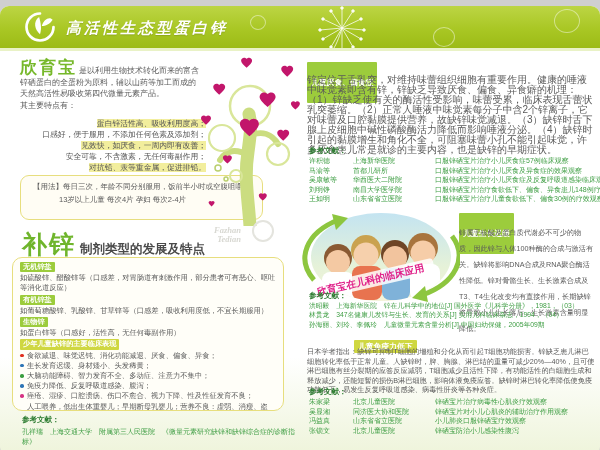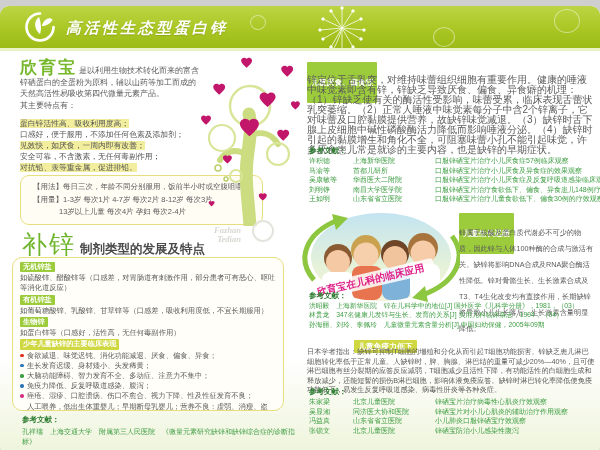--- a/index.html
+++ b/index.html
@@ -23,29 +23,29 @@
   .hl { background:#f2ee9d; }
   .glabel { display:inline-block; background:#9ccc3c; color:#fff; font-size:7.8px;
     font-weight:bold; padding:15px 4px; border-radius:1px; }
   .ylabel { display:inline-block; background:#cfd741; color:#fff; font-size:7.8px;
     font-weight:bold; padding:1px 4px; border-radius:1px; }
   .refs-label { font-size:7.5px; font-weight:bold; color:#2e7d32; }
   .ref-green { color:#3f9e44; font-size:7px; }
   
   .intro { position:absolute; left:20px; top:56px; width:180px; font-size:8px; line-height:11.5px; color:#5a5a5a; }
   .product-name { font-size:17px; font-weight:bold; color:#76b82a; letter-spacing:2px; margin-right:2px; }
-  .features { position:absolute; left:20px; top:112px; width:195px; }
+  .features { position:absolute; left:11px; top:112px; width:195px;text-align:right; }
   .features div { font-size:7.8px; line-height:11px; }
   .usage-box { position:absolute; left:20px; top:169px; width:243px; min-height:45px;
     border:1.5px solid #e7de7e; border-radius:9px; background:#fffdf4; padding:5px 12px;
     font-size:7.5px; line-height:12.5px; color:#5a5a5a; }
   .usage-indent { padding-left:26px; }
   .tree { position:absolute; left:196px; top:50px; }
   .sec2-title { position:absolute; left:22px; top:222px; display:flex; align-items:baseline; }
-  .sec2-big { font-size:25px; font-weight:normal; color:#6fb52c; letter-spacing:2px; }
+  .sec2-big { font-size:25px; font-weight:bold; color:#6fb52c; letter-spacing:2px; }
   .sec2-small { font-size:12.5px; font-weight:bold; color:#4a4a4a; margin-left:4px; }
   .watermark { position:absolute; left:214px; top:220px; color:#d8d8d2; font-size:8.5px;
     font-style:italic; font-weight:bold; font-family:"Liberation Serif", serif; line-height:9px; text-align:right; }
   .wm-ring { position:absolute; left:252px; top:214px; width:22px; height:22px;
     border:2px solid #e4e4de; border-radius:50%; }
   .sec2-box { position:absolute; left:12px; top:251px; width:272px; height:154px;
     border:1.5px solid #e7de7e; border-radius:10px; background:#fffef8; padding:3px 7px;
     font-size:7.3px; line-height:10.2px; color:#5a5a5a; overflow:hidden; }
   .sec2-box .glabel,.sec2-box .ylabel { font-size:7.2px; padding:0 3px; margin:1px 0; }
   .bullets div { position:relative; padding-left:7px; }
@@ -131,21 +131,20 @@
   <div class="features">
     <div><span class="hl">蛋白锌活性高、吸收利用度高；</span></div>
     <div><span>口感好，便于服用，不添加任何色素及添加剂；</span></div>
     <div><span class="hl">见效快，如厌食，一周内即有改善；</span></div>
     <div><span>安全可靠，不含激素，无任何毒副作用；</span></div>
     <div><span class="hl">对抗铅、汞等重金属，促进排铅。</span></div>
   </div>
 
   <div class="usage-box">
     <div>【用法】每日三次，年龄不同分别服用，饭前半小时或空腹咀嚼</div>
-    <div>【用量】1-3岁  每次1片   4-7岁  每次2片   8-12岁  每次3片</div>
     <div class="usage-indent">13岁以上儿童  每次4片   孕妇  每次2-4片</div>
   </div>
 
   <svg class="tree" width="108" height="170" viewBox="0 0 108 170">
     <defs>
       <path id="heartP" d="M12 21.35C6.42 16.36 2 12.28 2 8.5 2 5.42 4.42 3 7.5 3c1.74 0 3.41.81 4.5 2.09C13.09 3.81 14.76 3 16.5 3 19.58 3 22 5.42 22 8.5c0 3.78-4.42 7.86-10 12.85Z"></path>
     </defs>
     <path d="M54 170 C52 140 48 122 52 96 C54 80 56 70 53 58" fill="none" stroke="#cbdd80" stroke-width="13" stroke-linecap="round"></path>
     <path d="M53 100 C40 92 30 94 24 104" fill="none" stroke="#cbdd80" stroke-width="6" stroke-linecap="round"></path>
     <path d="M53 80 C66 74 76 78 82 88" fill="none" stroke="#cbdd80" stroke-width="6" stroke-linecap="round"></path>

